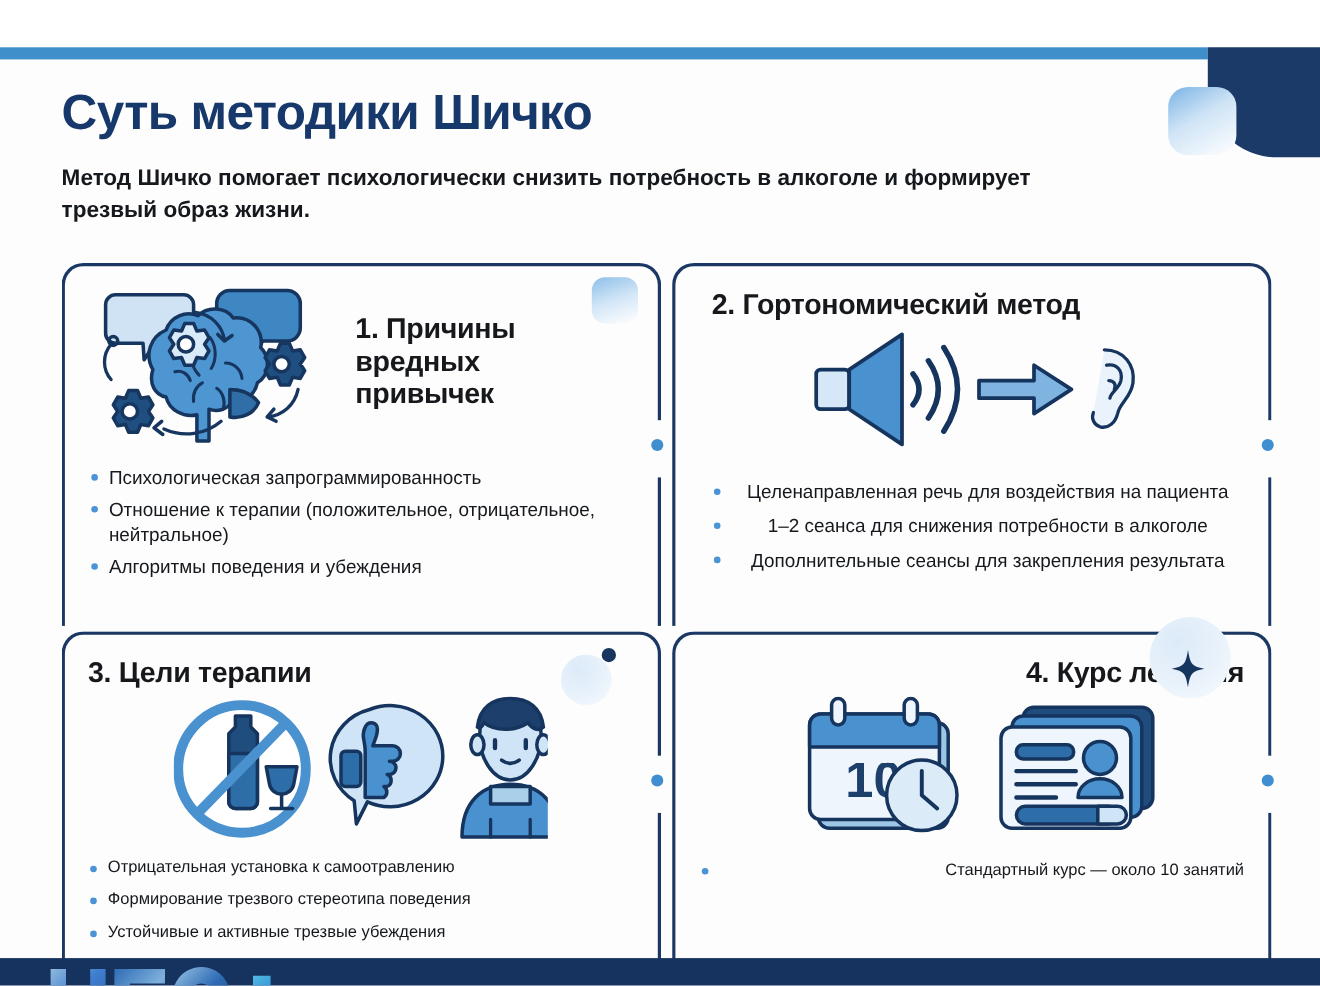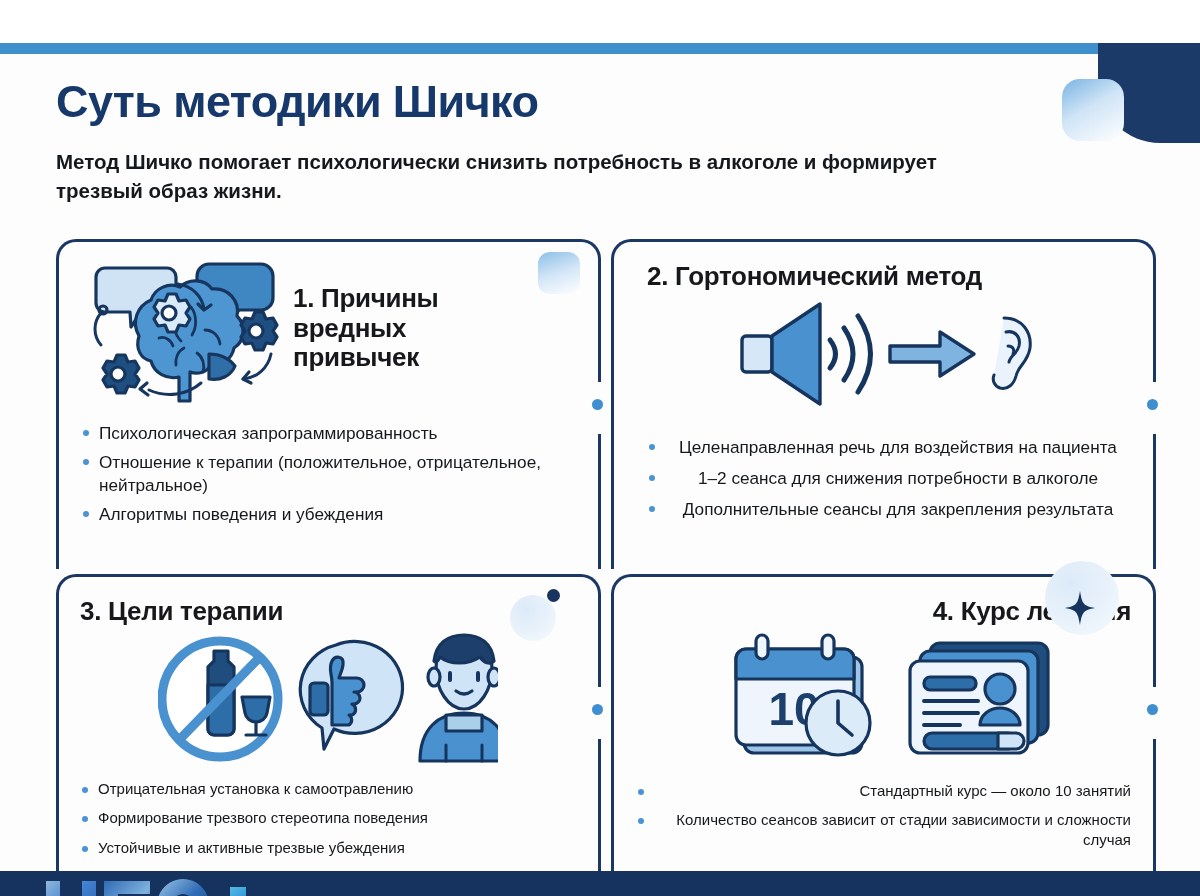--- a/index.html
+++ b/index.html
@@ -63,21 +63,21 @@
   .card .gap {
     position: absolute; right: -4px; top: 140px;
     width: 8px; height: 52px; background: #fdfdfd;
   }
   .card .gapdot {
     position: absolute; right: -5px; top: 157px;
     width: 11px; height: 11px; border-radius: 50%;
     background: #3f8ed0;
   }
 
-  .card-head { display: flex; align-items: flex-start; gap: 2px; }
+  .card-head { display: flex; align-items: flex-start; gap: 32px; }
   .card-title {
     font-size: 26px; font-weight: 700; color: #16181c;
     line-height: 1.14; letter-spacing: -0.3px;
   }
   .card1 .card-title { font-size: 26px; width: 215px; padding-top: 26px; }
 
   .icon-wrap { flex: 0 0 auto; }
 
   .bullets { list-style: none; margin-top: 10px; }
   .bullets li {
@@ -308,21 +308,20 @@
             <circle cx="286" cy="56" r="15" fill="#4a91cf"></circle>
             <path d="M266 92 a20 17 0 0 1 40 0 z" fill="#4a91cf"></path>
             <rect x="210" y="100" width="92" height="16" rx="8" fill="#2e6ea8"></rect>
             <path d="M284 100 h18 a8 8 0 0 1 0 16 h-18 z" fill="#cfe4f6"></path>
           </g>
         </svg>
       </div>
 
       <ul class="bullets">
         <li>Стандартный курс — около 10 занятий</li>
-        <li>Количество сеансов зависит от стадии зависимости и сложности случая</li>
       </ul>
     </div>
 
   </div>
 
   <div class="footer">
     <div class="logo">
       <svg width="250" height="56" viewBox="0 0 250 56">
         <defs>
           <linearGradient id="g1" x1="0" y1="0" x2="1" y2="1">

